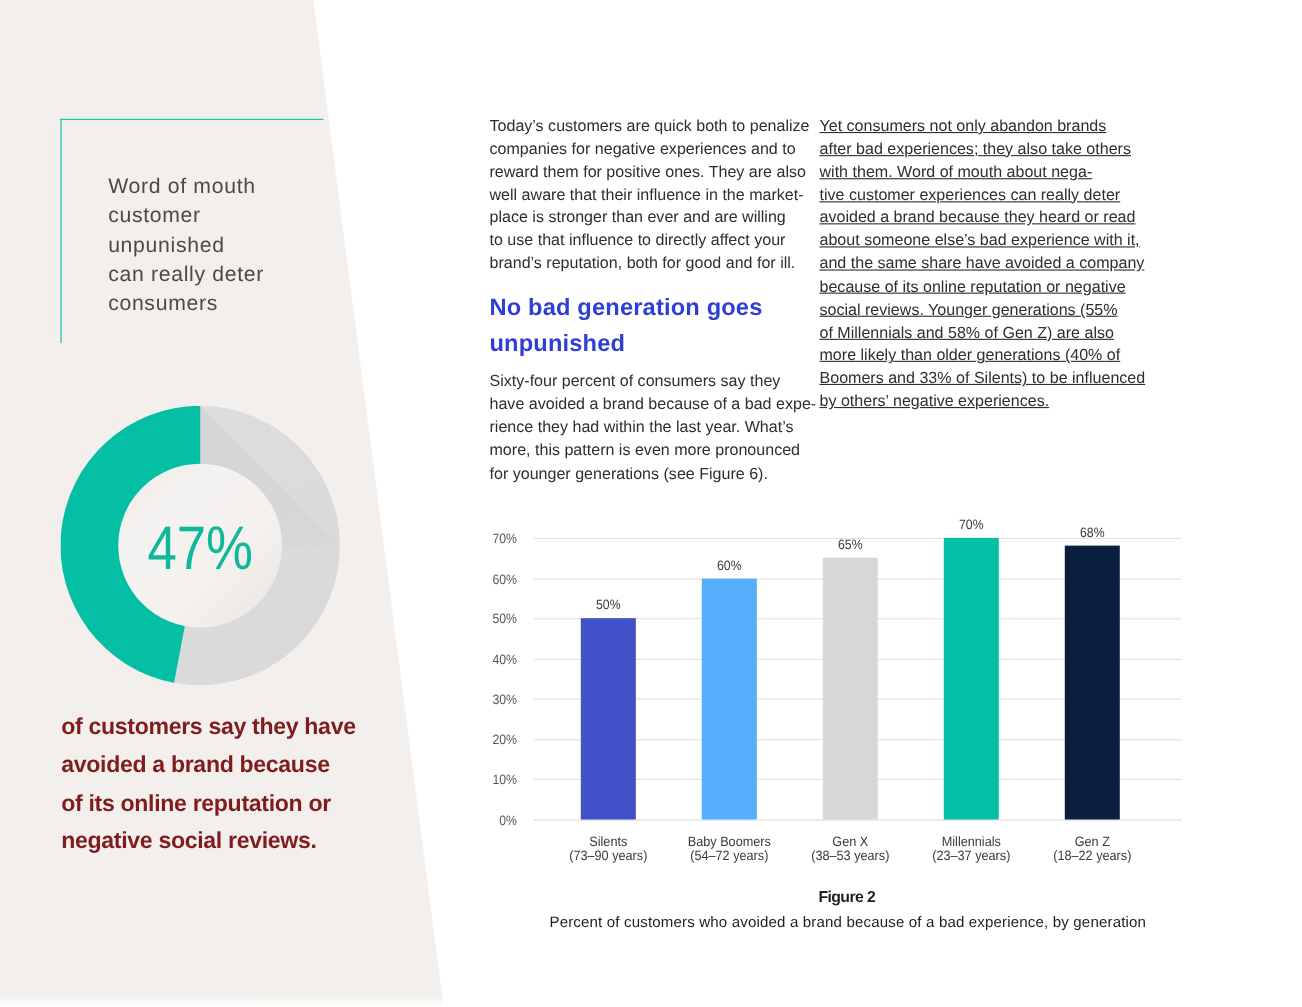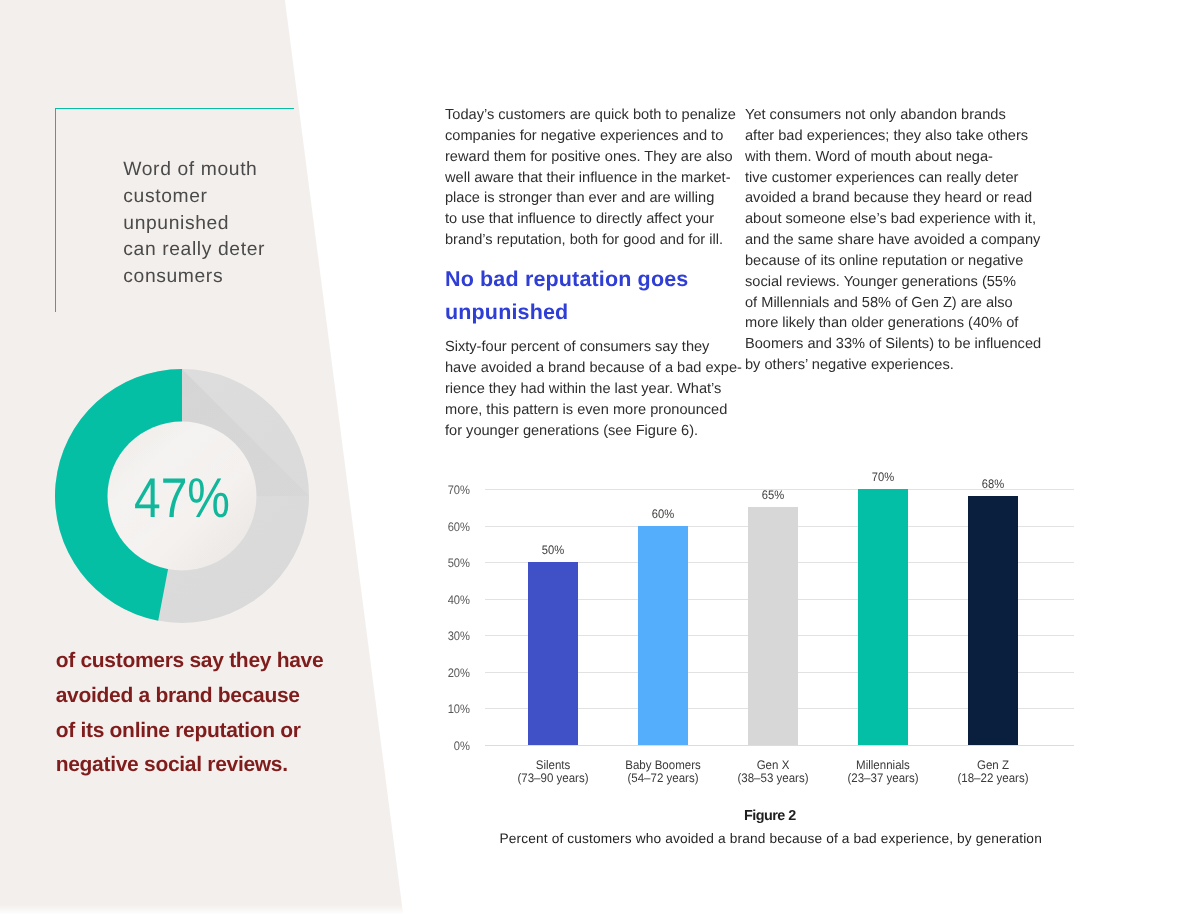--- a/index.html
+++ b/index.html
@@ -12,31 +12,31 @@
   
   .beige{position:absolute;left:0;top:0;width:420px;height:915px;background:#f3efec;
      clip-path:polygon(0 0, 284.9px 0, 403.2px 915px, 0 915px);}
   .beige-fade{position:absolute;left:0;bottom:0;width:410px;height:10px;
      background:linear-gradient(to bottom, rgba(255,255,255,0) 0%, rgba(255,255,255,1) 95%);}
 
   
   .pq{position:absolute;left:55px;top:107.7px;width:238.8px;height:204.6px;
       border-left:1.3px solid #05bfa4;border-top:1.3px solid #05bfa4;box-sizing:border-box;}
   .pq-text{position:absolute;left:98.3px;top:157px;width:220px;
-      font-size:19.3px;line-height:26.76px;color:#4a4a4a;font-weight:400;letter-spacing:.62px;margin-left:25px;}
+      font-size:19.3px;line-height:26.76px;color:#4a4a4a;font-weight:400;letter-spacing:.62px;}
 
   
   .donut{position:absolute;left:55px;top:369px;width:254px;height:254px;}
 
   
   .stat-cap{position:absolute;left:55.7px;top:644px;width:300px;
       font-size:21px;line-height:34.8px;color:#7f1d1d;font-weight:700;letter-spacing:-0.3px;}
 
   
-  .col{position:absolute;font-size:14.6px;line-height:20.85px;color:#2e2e2e;}
+  .col{position:absolute;font-size:14.6px;line-height:20.85px;color:#2e2e2e;text-decoration:underline;}
   .col1{left:445px;top:105px;width:300px;height:340px;}
   .col2{left:745px;top:105px;width:310px;}
   .col p{margin:0;}
   .col1 > p{position:absolute;left:0;top:0;width:300px;}
   .col1 > p.heading{top:158px;}
   .col1 > p.p2{top:232.3px;}
   .heading{color:#2f3ed5;font-weight:700;font-size:21.5px;line-height:32.5px;
       margin:0;letter-spacing:0.15px;}
 
   
@@ -123,21 +123,21 @@
   <p>
       <span class="tline">Today’s customers are quick both to penalize</span>
       <span class="tline">companies for negative experiences and to</span>
       <span class="tline">reward them for positive ones. They are also</span>
       <span class="tline">well aware that their influence in the market-</span>
       <span class="tline">place is stronger than ever and are willing</span>
       <span class="tline">to use that influence to directly affect your</span>
       <span class="tline">brand’s reputation, both for good and for ill.</span>
     </p>
   <p class="heading">
-      <span class="tline">No bad reputation goes</span>
+      <span class="tline">No bad generation goes</span>
       <span class="tline">unpunished</span>
     </p>
   <p class="p2">
       <span class="tline">Sixty-four percent of consumers say they</span>
       <span class="tline">have avoided a brand because of a bad expe-</span>
       <span class="tline">rience they had within the last year. What’s</span>
       <span class="tline">more, this pattern is even more pronounced</span>
       <span class="tline">for younger generations (see Figure 6).</span>
     </p>
 </div>

